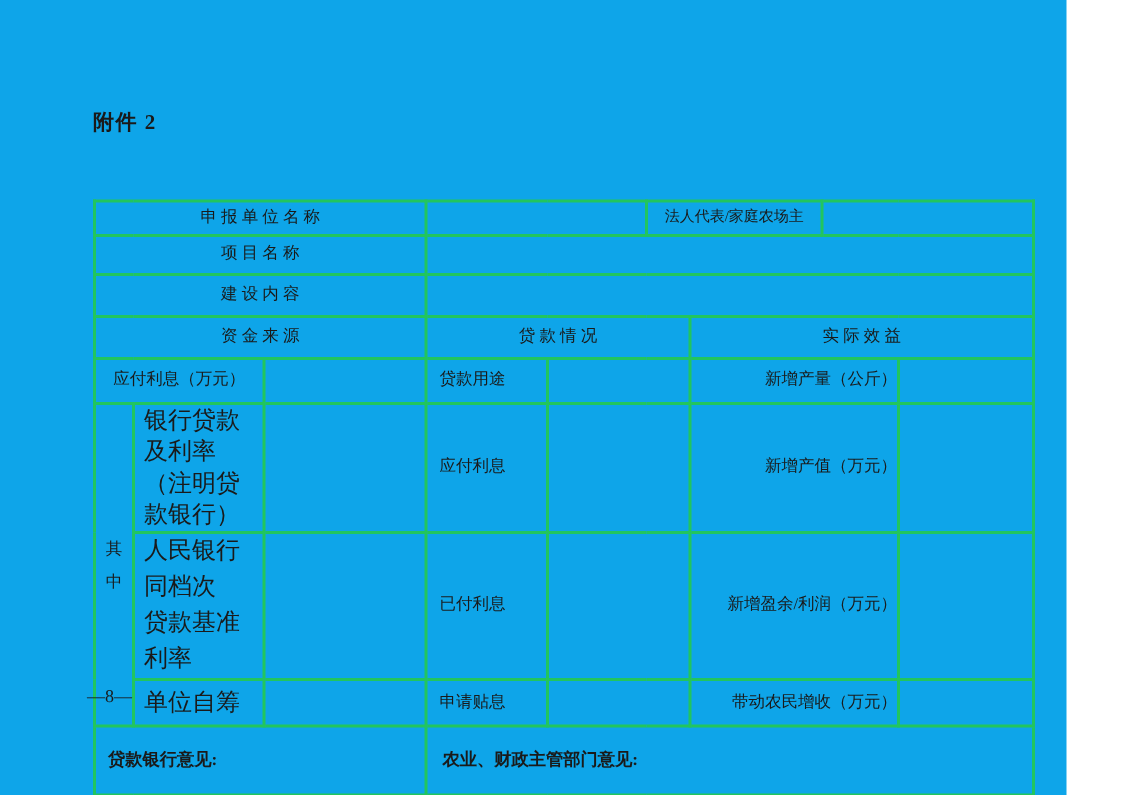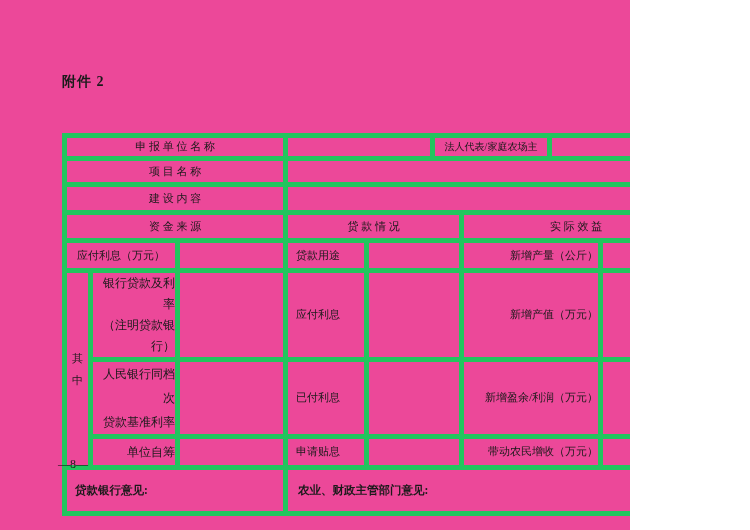--- a/index.html
+++ b/index.html
@@ -3,23 +3,23 @@
 <meta charset="utf-8">
 <style>
   * { margin: 0; padding: 0; box-sizing: border-box; }
   html, body { background: #ffffff; }
   body {
     font-family: "Liberation Serif", "DejaVu Serif", serif;
     color: #1a1a1a;
   }
   .page {
     position: relative;
-    width: 630px;
+    width: 711px;
     height: 530px;
-    background: #ec4899;
+    background: #0ea5e9;
     overflow: hidden;
   }
   .attachment {
     position: absolute;
     left: 62px;
     top: 73px;
     font-size: 14px;
     font-weight: bold;
     letter-spacing: 1px;
   }
@@ -41,37 +41,37 @@
   table.form {
     position: absolute;
     left: 62px;
     top: 133px;
     width: 626px;
     border-collapse: collapse;
     table-layout: fixed;
     font-size: 11px;
   }
   table.form td {
-    border: 5px solid #22c55e;
+    border: 2px solid #22c55e;
     vertical-align: middle;
     overflow: hidden;
     line-height: 1.25;
   }
   tr.r1 { height: 23px; }
   tr.r2 { height: 26px; }
   tr.r3 { height: 28px; }
   tr.r4 { height: 28px; }
   tr.r5 { height: 30px; }
   tr.r6 { height: 50px; }
   tr.r7 { height: 52px; }
   tr.r8 { height: 31px; }
   tr.r9 { height: 46px; }
   td.c  { text-align: center; }
   td.l  { text-align: left; padding-left: 8px; }
-  td.l2 { text-align: right; padding-left: 6px; font-size: 12px; }
+  td.l2 { text-align: left; padding-left: 6px; font-size: 16px; }
   td.l3 { text-align: right; padding-left: 10px; }
   td.legal { text-align: center; font-size: 10px; }
   td.among { text-align: center; }
   .vtext {
     width: 12px;
     margin: 0 auto;
     word-break: break-all;
     line-height: 22px;
     text-align: center;
   }

